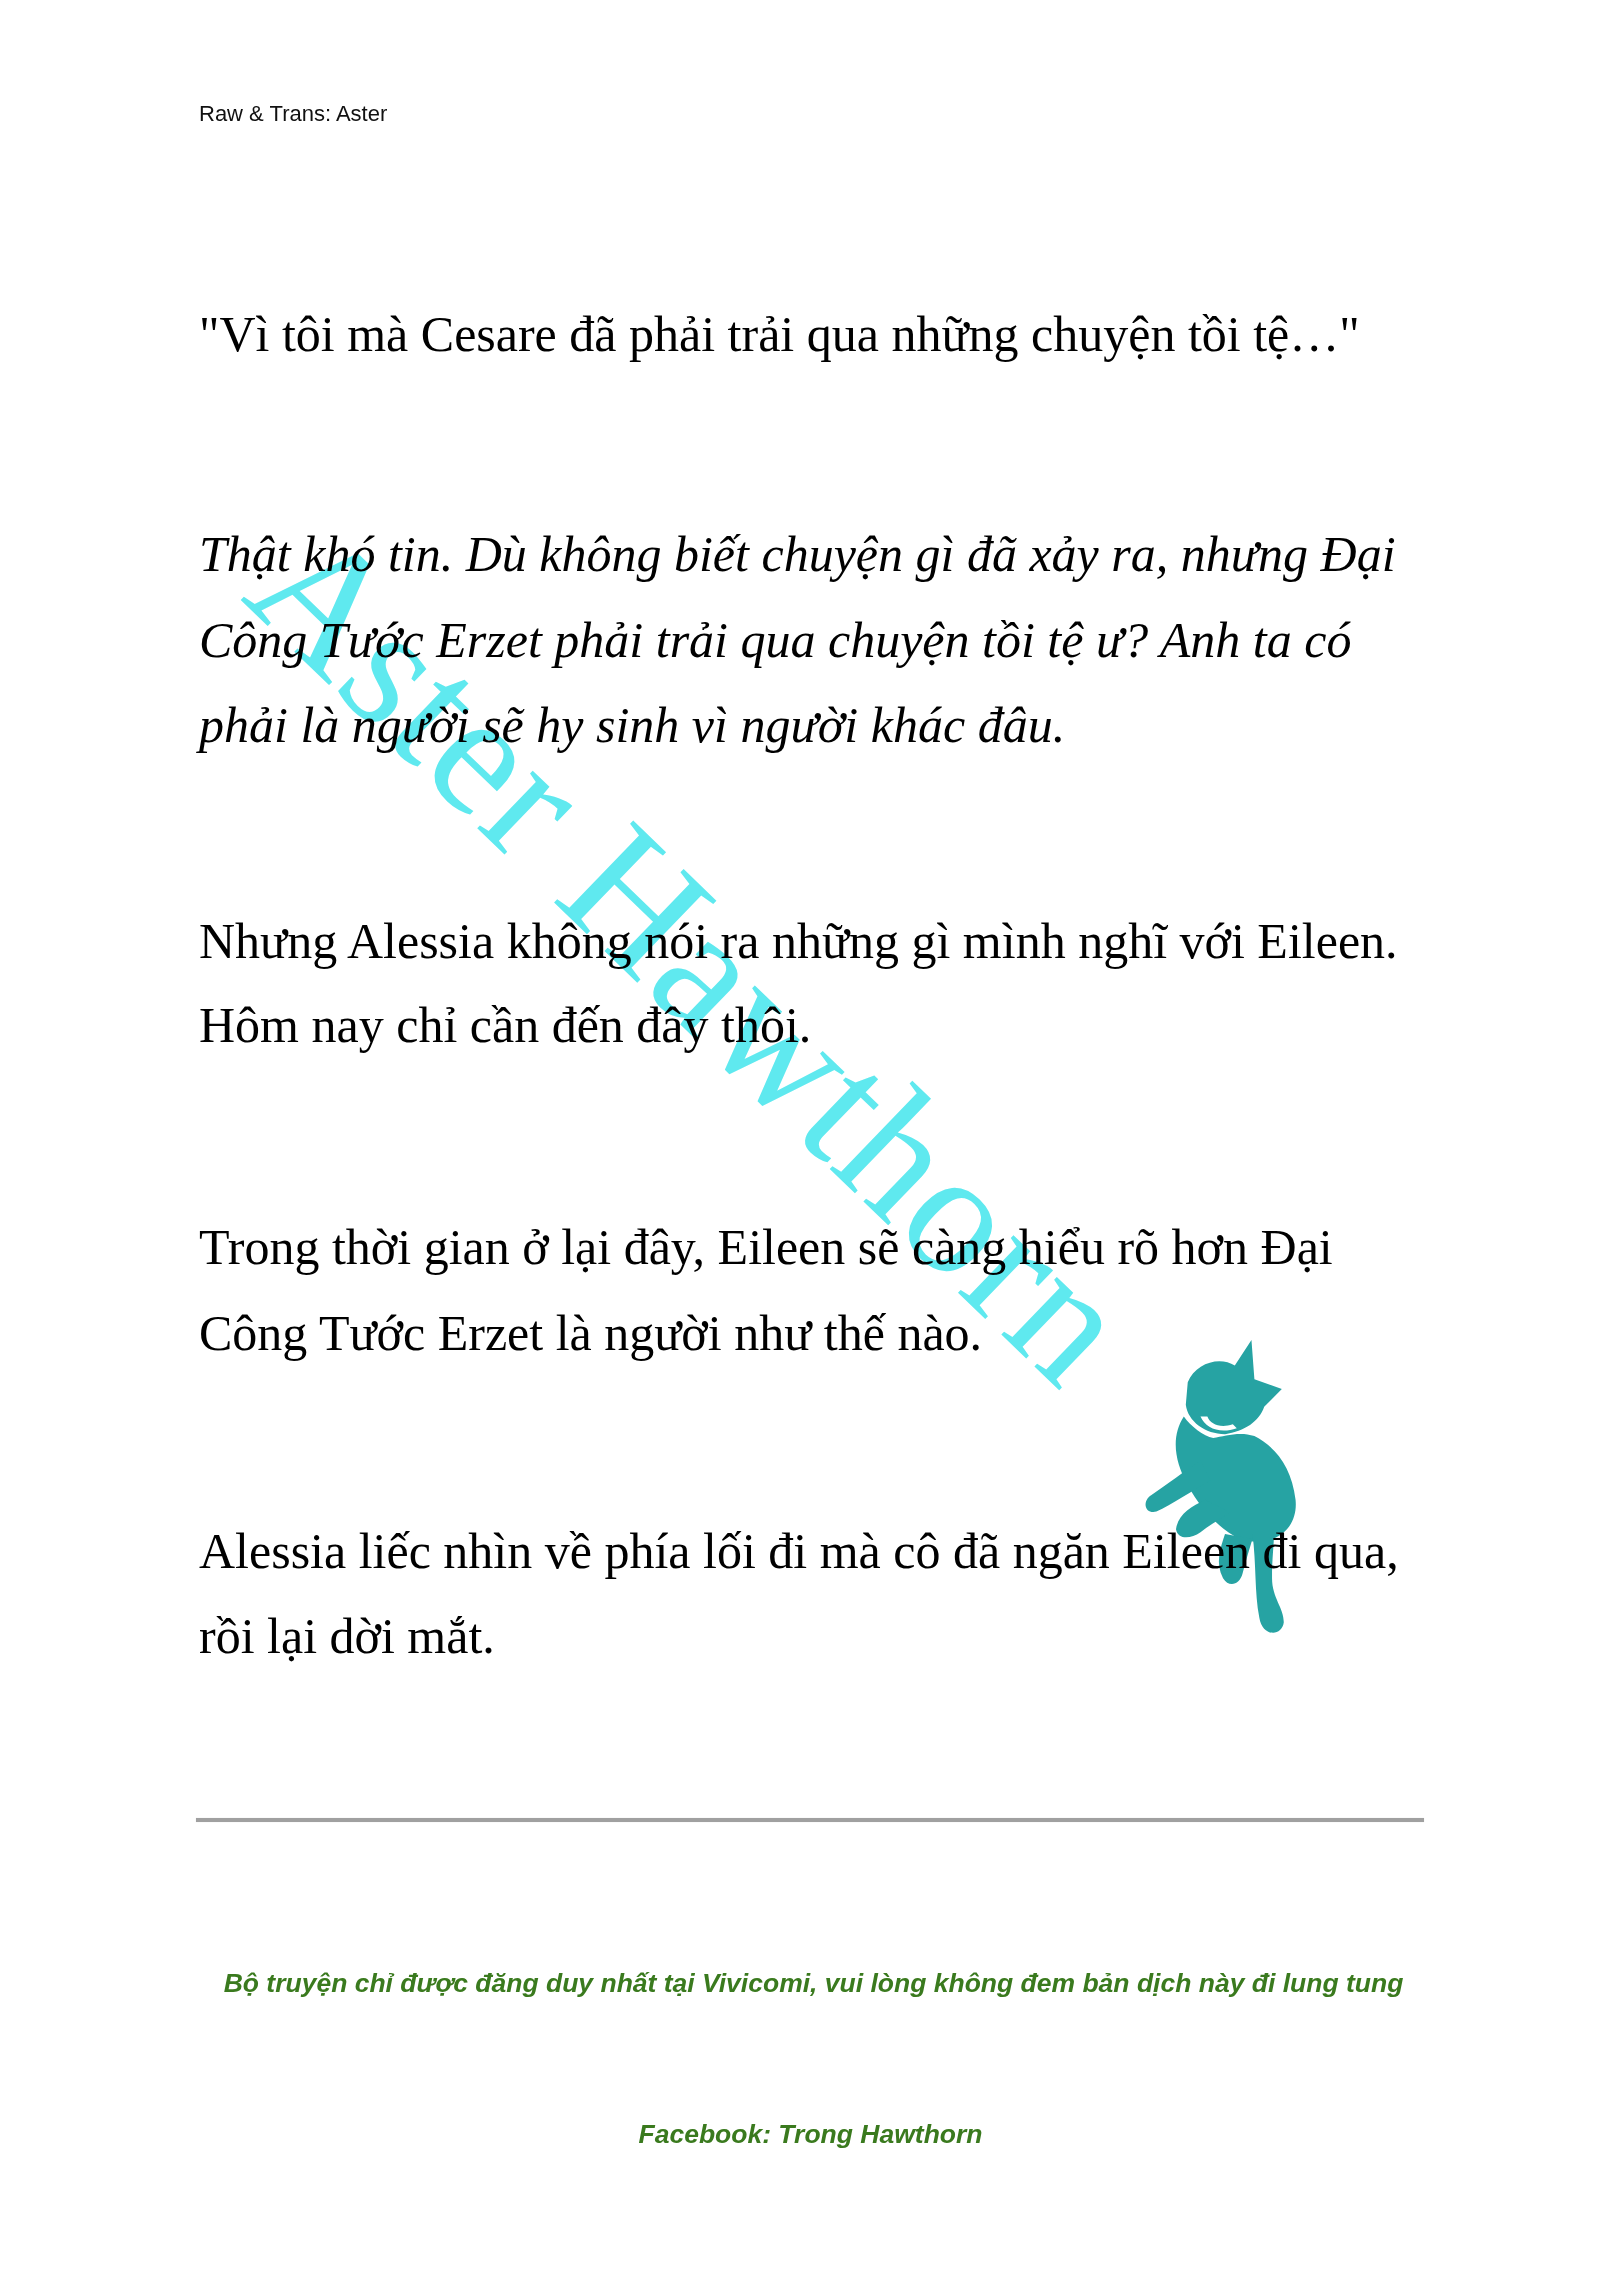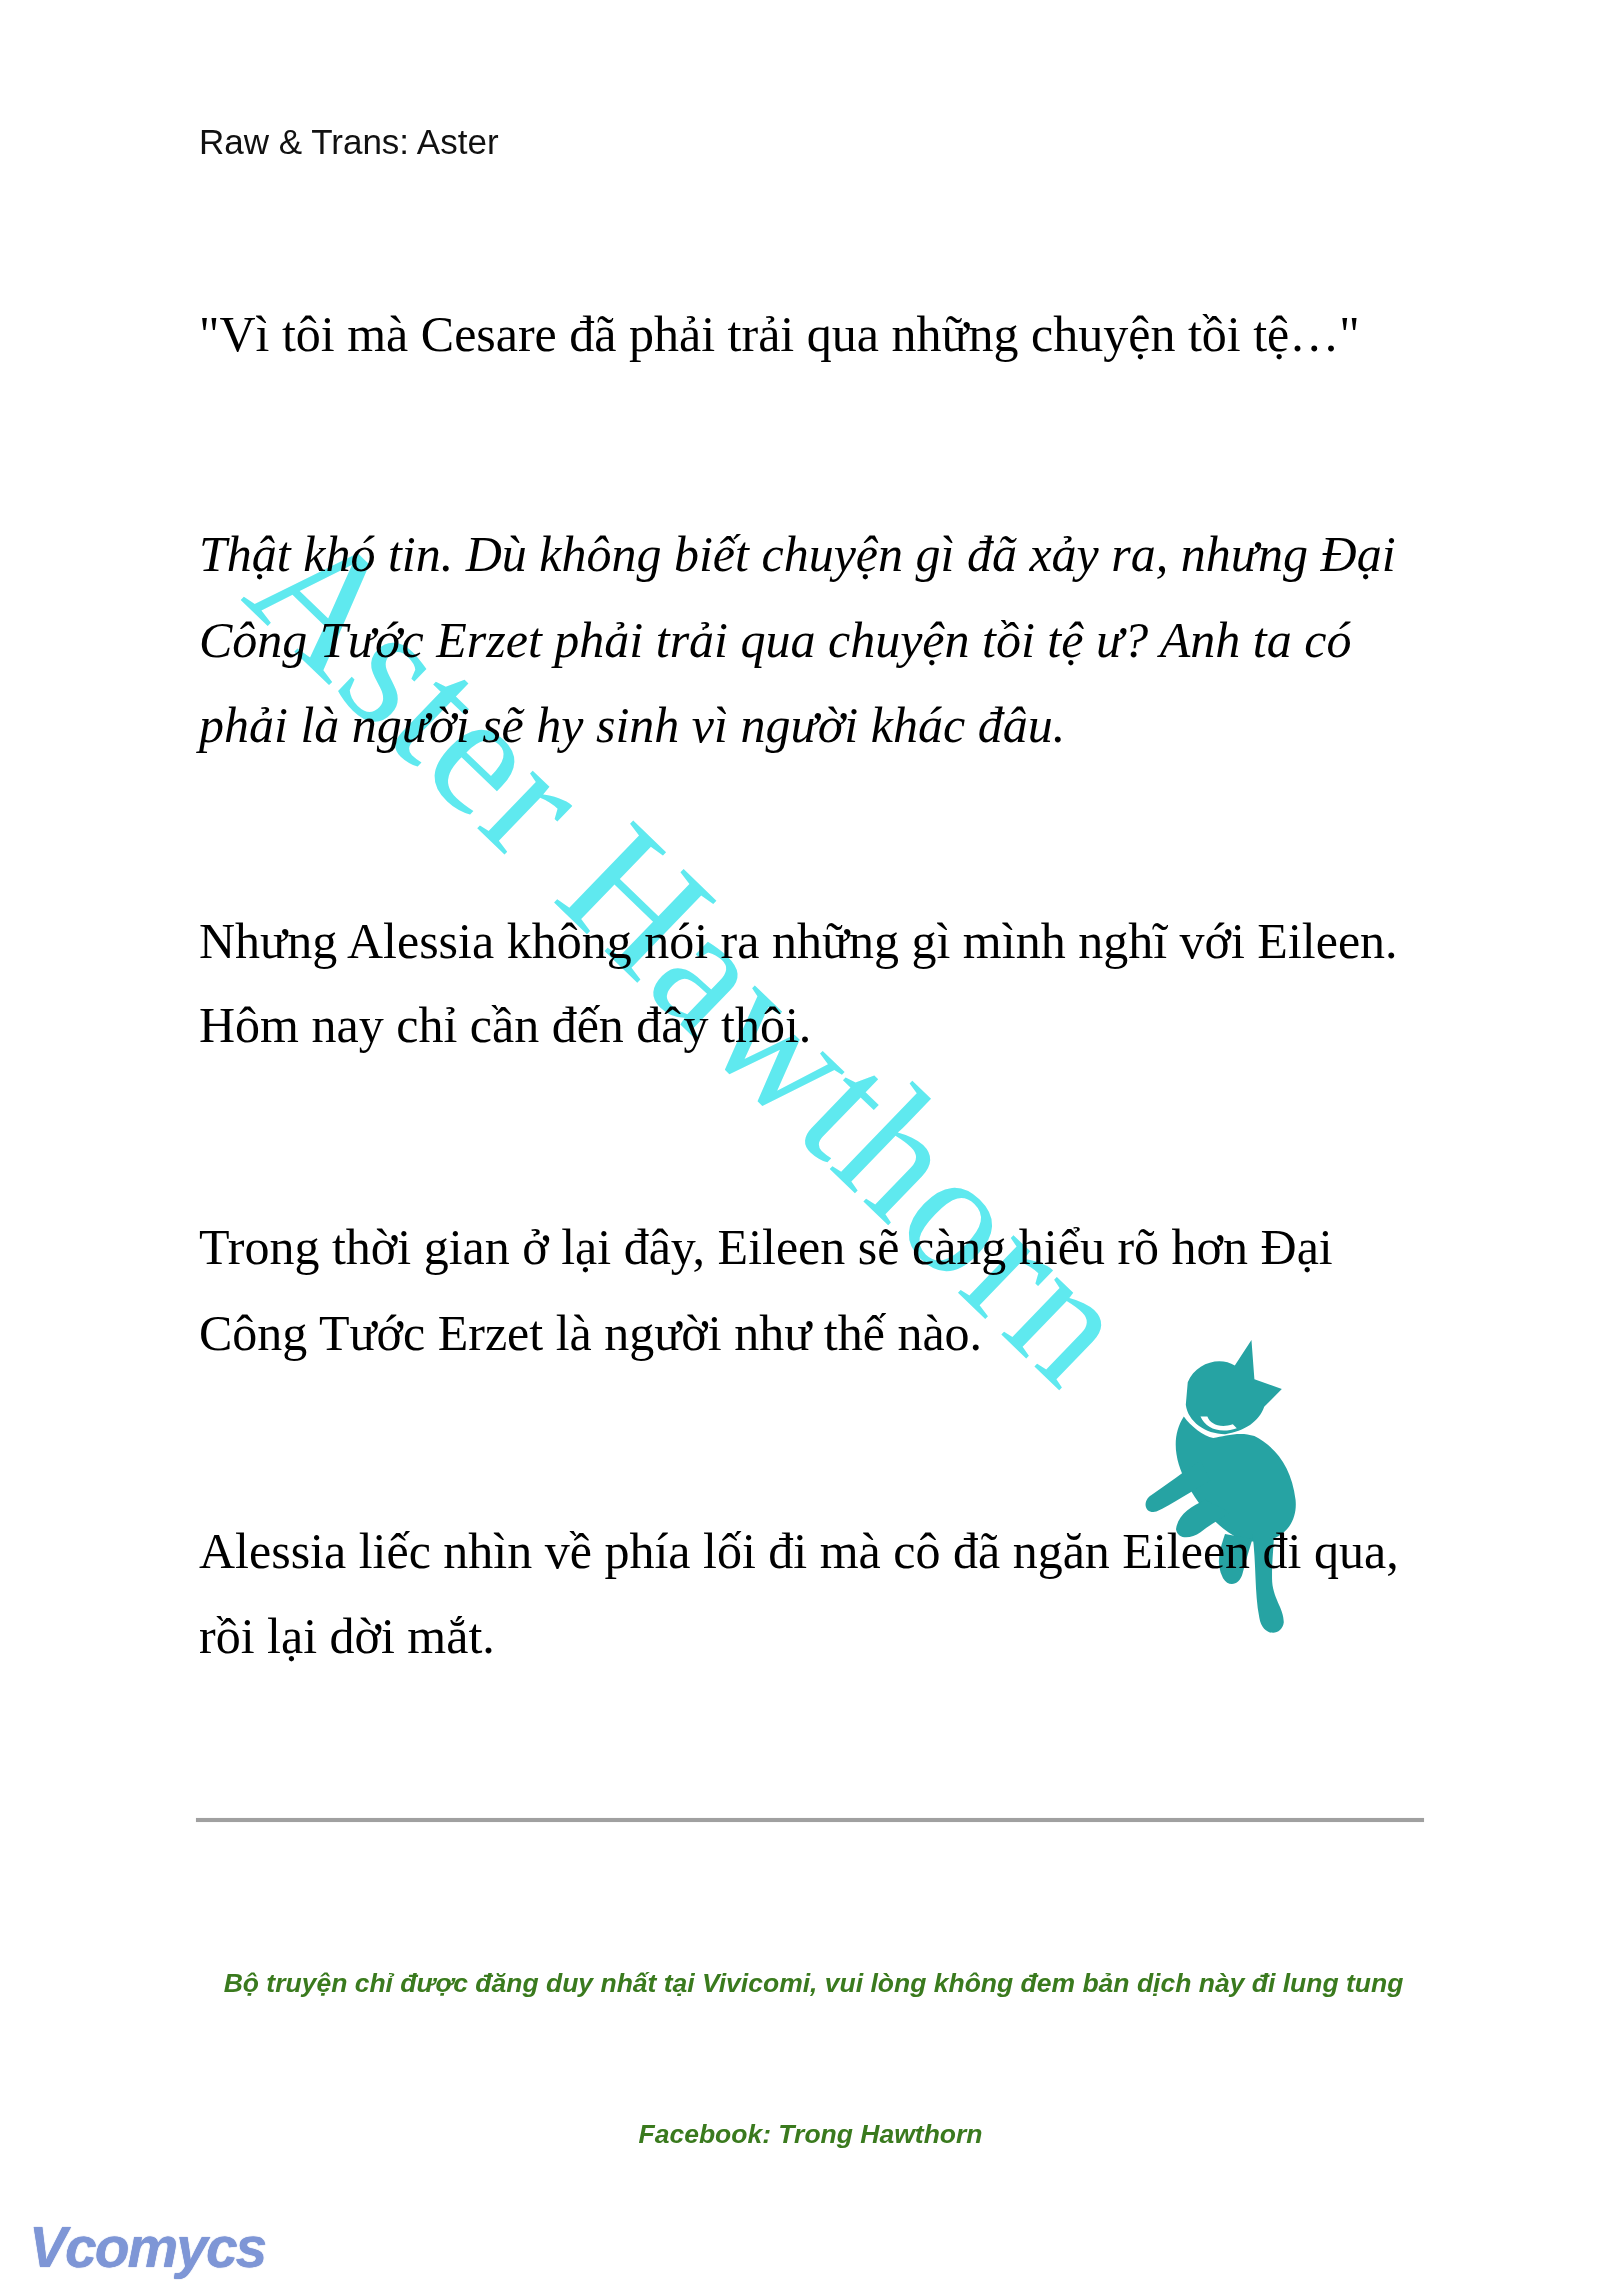--- a/index.html
+++ b/index.html
@@ -1,22 +1,22 @@
 <!DOCTYPE html>
 <html><head>
   <meta charset="utf-8">
   <style>
     html, body { margin: 0; padding: 0; background: #ffffff; }
     body { width: 1621px; height: 2293px; position: relative; overflow: hidden; }
     .page { position: absolute; left: 0; top: 0; width: 1621px; height: 2293px; background: #ffffff; }
 
     .header {
       position: absolute; left: 199px; top: 96px;
-      font-family: "Liberation Sans", sans-serif; font-size: 35px; color: #111;
-      line-height: 35px; white-space: nowrap; margin-top: 28px;
+      font-family: "Liberation Sans", sans-serif; font-size: 22px; color: #111;
+      line-height: 35px; white-space: nowrap;
     }
 
     
     .watermark {
       position: absolute; left: 245px; top: 593px;
       transform-origin: 0 0; transform: rotate(44deg);
       font-family: "Liberation Serif", serif; font-size: 174px; line-height: 1;
       color: #5fe9ef; white-space: nowrap; letter-spacing: 2px;
       transform-box: border-box;
     }
@@ -98,18 +98,15 @@
 
     <div class="line" style="top:1522px">Alessia liếc nhìn về phía lối đi mà cô đã ngăn Eileen đi qua,</div>
     <div class="line" style="top:1607px">rồi lại dời mắt.</div>
   </div>
 
   <div class="separator"></div>
 
   <div class="footer-line l1" style="top:1968px">Bộ truyện chỉ được đăng duy nhất tại Vivicomi, vui lòng không đem bản dịch này đi lung tung</div>
   <div class="footer-line" style="top:2119px">Facebook: Trong Hawthorn</div>
 
-  <div class="logo">
-    <span class="logo-text">Vcomycs</span>
-  </div>
 
 </div>
 
 
 </body></html>

